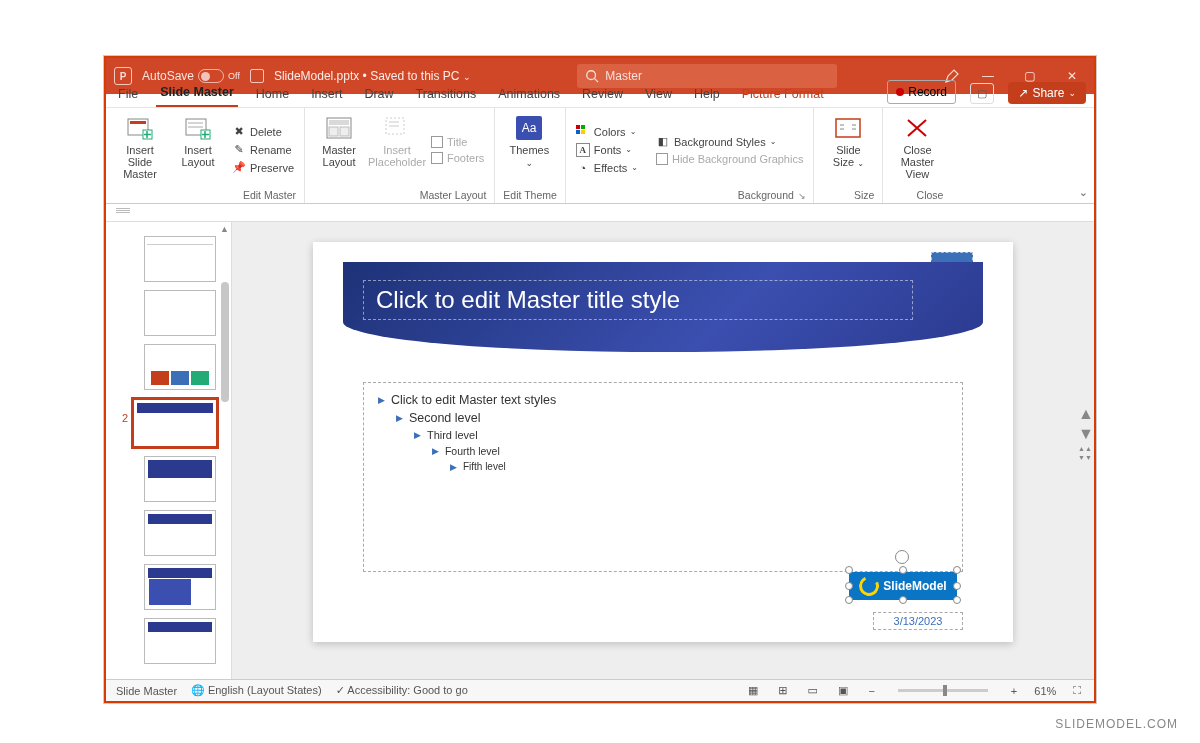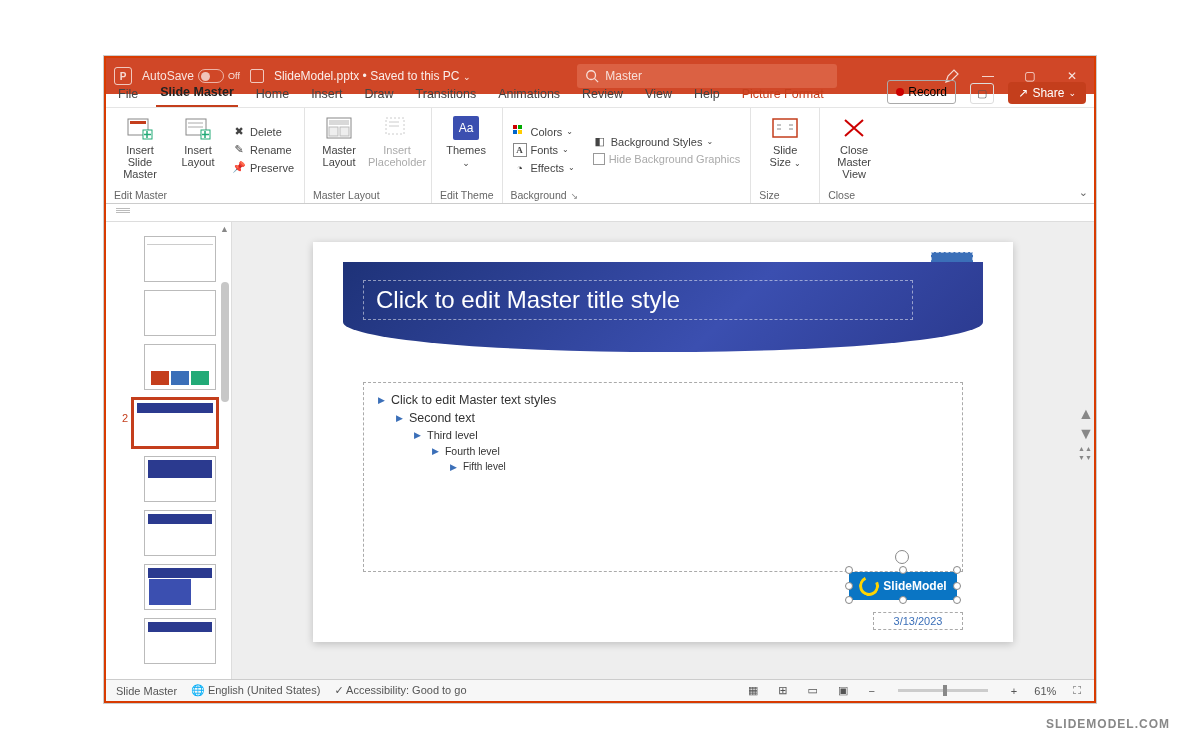--- a/index.html
+++ b/index.html
@@ -30,21 +30,21 @@
 .tabs .spacer { flex:1;}
 .tabs .record-btn { border:1px solid #aaa; border-radius:3px; padding:4px 8px; font-size:12px; display:flex;align-items:center;gap:4px;cursor:pointer;margin-bottom:3px;}
 .tabs .record-dot{width:8px;height:8px;border-radius:50%;background:#c00;}
 .tabs .share-btn { background:#c43e1c; color:#fff; border-radius:4px; padding:4px 10px; font-size:12px;margin-bottom:3px;cursor:pointer;display:flex;align-items:center;gap:4px;}
 .tabs .mini-btn{border:1px solid #ddd;border-radius:3px;padding:3px 6px;font-size:11px;margin-bottom:3px;cursor:pointer;color:#555;}
 
 
 .ribbon { height: 96px; background:#fff; border-bottom:1px solid #ccc; display:flex; font-size:11px; color:#444; position:relative;}
 .rgroup { border-right:1px solid #e3e3e3; padding:4px 8px 2px 8px; display:flex; flex-direction:column; }
 .rgroup-row { display:flex; gap:6px; flex:1;}
-.rgroup-label { text-align:left; font-size:10.5px; color:#666; padding-top:2px;}
+.rgroup-label { text-align:right; font-size:10.5px; color:#666; padding-top:2px;}
 .bigbtn { width:52px; display:flex; flex-direction:column; align-items:center; justify-content:flex-start; gap:2px; cursor:pointer; padding-top:2px;}
 .bigbtn .ic { width:28px;height:28px;display:flex;align-items:center;justify-content:center;}
 .bigbtn .lbl { text-align:center; line-height:1.1;}
 .smallstack { display:flex;flex-direction:column;gap:2px;justify-content:center;}
 .smallbtn { display:flex;align-items:center;gap:4px;cursor:pointer;padding:1px 2px;white-space:nowrap;}
 .smallbtn .sic{width:14px;height:14px;display:inline-flex;align-items:center;justify-content:center;}
 .chk { width:12px;height:12px;border:1px solid #999;display:inline-block;}
 .grey { color:#aaa;}
 .ribbon .collapse{position:absolute;right:6px;bottom:4px;cursor:pointer;color:#666;}
 .dialoglauncher{font-size:9px;color:#888;margin-left:4px;}
@@ -82,21 +82,21 @@
 .rothandle{position:absolute;width:14px;height:14px;border:1.5px solid #888;border-radius:50%;background:#fff;}
 .canvas .vscroll{position:absolute;right:4px;top:40%;width:12px;display:flex;flex-direction:column;gap:2px;color:#888;}
 
 
 .status { height:22px; background:#f7f7f7; border-top:1px solid #ccc; display:flex;align-items:center;font-size:11px;color:#555;padding:0 10px;gap:14px;}
 .status .sp{flex:1;}
 .status .viewbtn{cursor:pointer;padding:0 3px;}
 .status .zoom-slider{width:90px;height:3px;background:#ccc;position:relative;margin:0 6px;}
 .status .zoom-slider .knob{position:absolute;left:50%;top:-4px;width:4px;height:11px;background:#888;}
 
-.watermark{position:absolute;right:30px;bottom:12px;font-size:12px;letter-spacing:1px;color:#888;font-weight:bold;}
+.watermark{position:absolute;right:22px;bottom:12px;font-size:12px;letter-spacing:1px;color:#888;}
 
 svg{display:block;}
 </style>
 </head>
 <body>
 
 <div class="window">
 
   <div class="titlebar">
     <div class="left">
@@ -222,20 +222,30 @@
           <div class="ic">
               <svg width="24" height="22">
                 <rect x="1" y="1" width="18" height="16" fill="none" stroke="#ccc" stroke-dasharray="2"></rect>
                 <line x1="4" y1="5" x2="14" y2="5" stroke="#ccc"></line>
                 <line x1="4" y1="9" x2="14" y2="9" stroke="#ccc"></line>
               </svg>
             </div>
           <div class="lbl" style="white-space:pre-line;">Insert
 Placeholder</div>
         </div>
+        <div class="smallstack grey">
+          <div class="smallbtn">
+              <span class="chk"></span>
+              <span>Title</span>
+            </div>
+          <div class="smallbtn">
+              <span class="chk"></span>
+              <span>Footers</span>
+            </div>
+        </div>
       </div>
       <div class="rgroup-label">Master Layout</div>
     </div>
 
     <div class="rgroup">
       <div class="rgroup-row">
         <div class="bigbtn">
           <div class="ic">
               <svg width="28" height="26">
                 <rect x="1" y="1" width="26" height="24" rx="2" fill="#3b4fb0"></rect>
@@ -377,21 +387,21 @@
         <div class="title-ph">
             <span>Click to edit Master title style</span>
           </div>
         <div class="body-ph">
           <div class="lvl" style="margin-left:0;">
               <span class="bullet">▶</span>
               <span>Click to edit Master text styles</span>
             </div>
           <div class="lvl" style="margin-left:18px;">
               <span class="bullet">▶</span>
-              <span>Second text</span>
+              <span>Second level</span>
             </div>
           <div class="lvl" style="margin-left:36px;font-size:11px;">
               <span class="bullet">▶</span>
               <span>Third level</span>
             </div>
           <div class="lvl" style="margin-left:54px;font-size:10.5px;">
               <span class="bullet">▶</span>
               <span>Fourth level</span>
             </div>
           <div class="lvl" style="margin-left:72px;font-size:10px;">
@@ -418,21 +428,21 @@
         <span>▲</span>
           <span>▼</span>
           <span style="font-size:7px;">▲▲</span>
           <span style="font-size:7px;">▼▼</span>
       </div>
     </div>
   </div>
 
   <div class="status">
     <span>Slide Master</span>
-    <span>🌐 <span>English (United States)</span></span>
+    <span>🌐 <span>English (Layout States)</span></span>
     <span>✓ <span>Accessibility: Good to go</span></span>
     <span class="sp"></span>
     <span class="viewbtn">▦</span>
     <span class="viewbtn">⊞</span>
     <span class="viewbtn">▭</span>
     <span class="viewbtn">▣</span>
     <span class="viewbtn">−</span>
     <div class="zoom-slider">
         <div class="knob"></div>
       </div>

